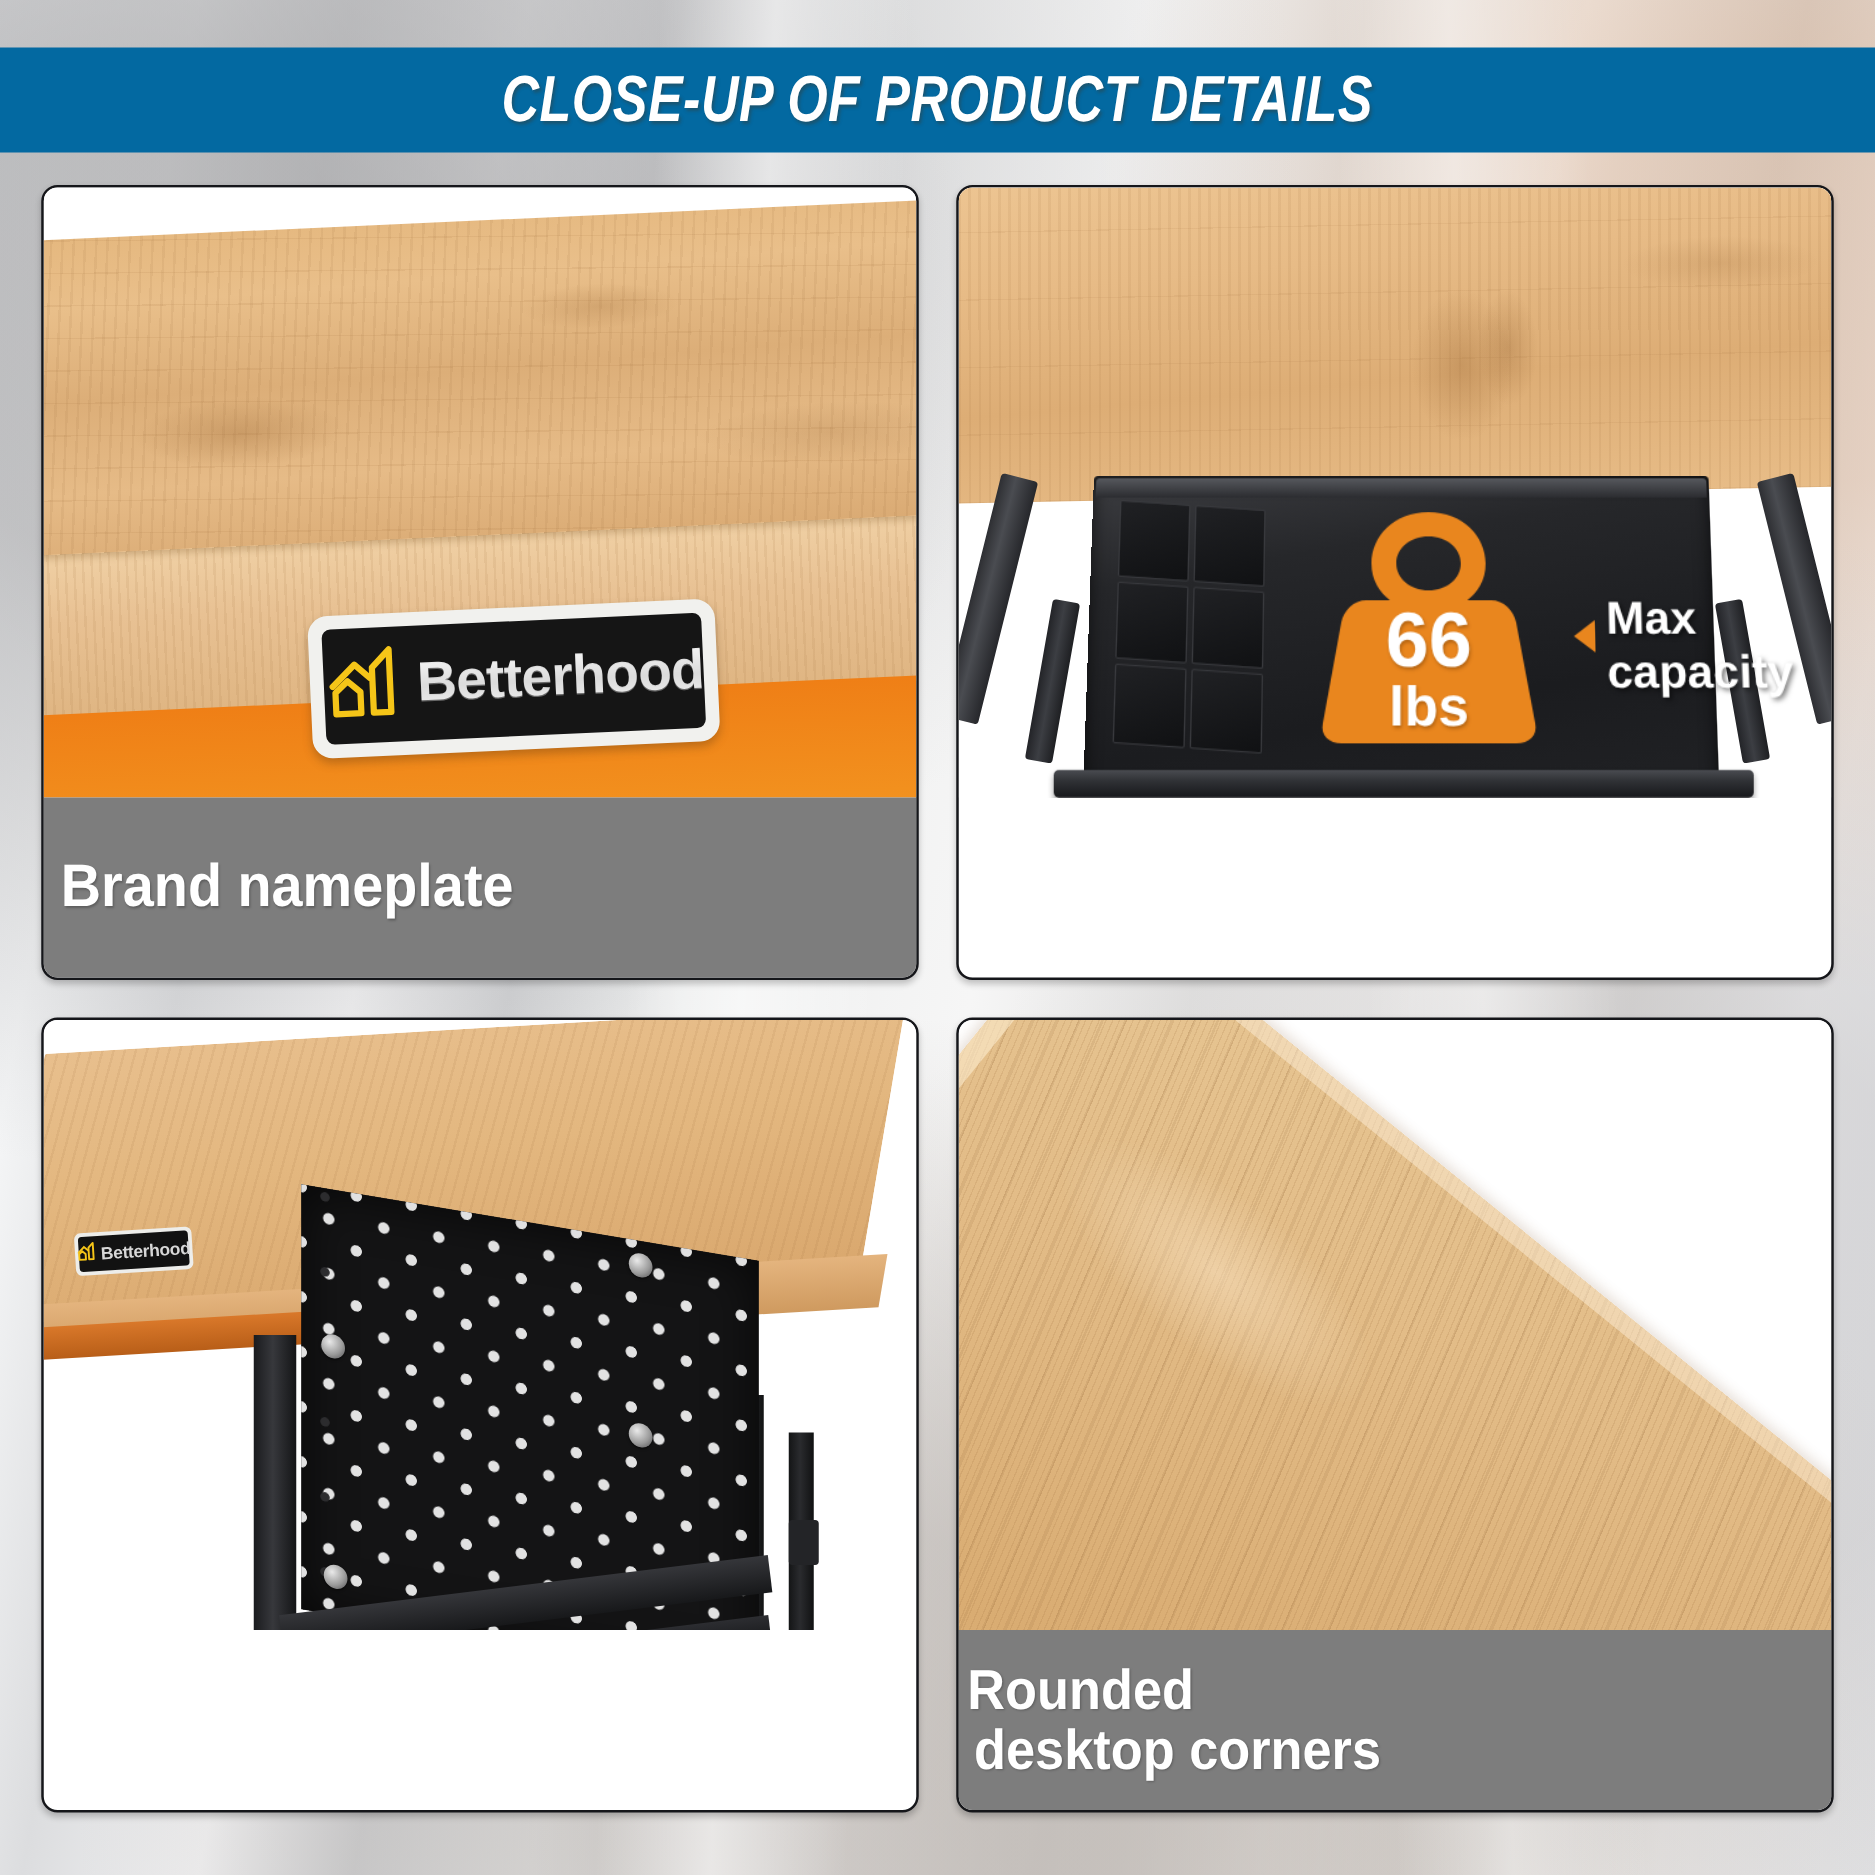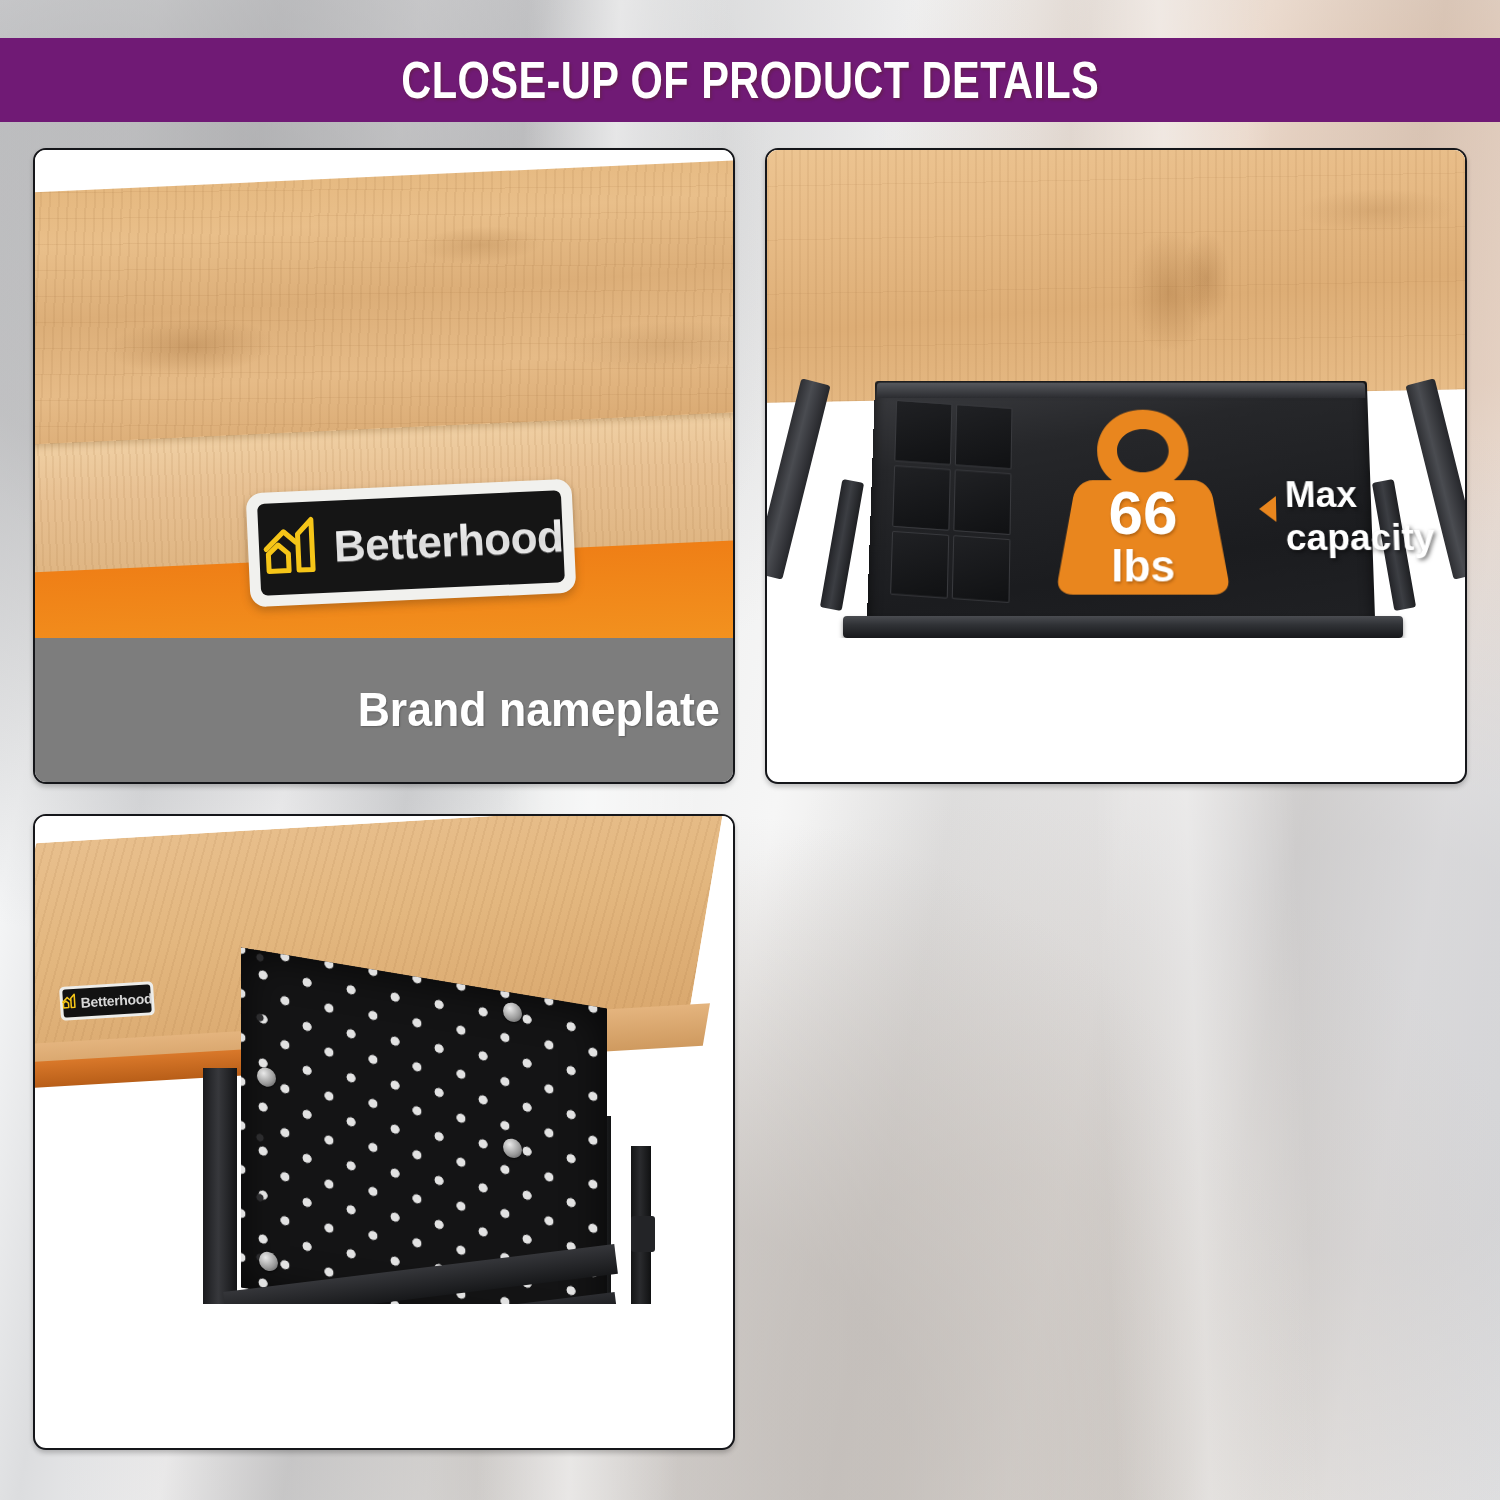--- a/index.html
+++ b/index.html
@@ -44,24 +44,25 @@
       linear-gradient(88deg, rgba(255,255,255,0) 72%, rgba(255,255,255,0.42) 78%, rgba(255,255,255,0) 85%);
   }
 
   
   .banner {
     position: absolute;
     left: 0;
     top: 38px;
     width: 1500px;
     height: 84px;
-    background: #701a75;
+    background: #0369a1;
     display: flex;
     align-items: center;
     justify-content: center;
+    font-style: italic;
   }
   .banner-title {
     color: #ffffff;
     font-size: 52px;
     font-weight: 700;
     letter-spacing: 0.5px;
     transform: scaleX(0.80);
     transform-origin: center;
     white-space: nowrap;
     text-shadow: 2px 2px 3px rgba(80,40,0,0.30);
@@ -94,21 +95,21 @@
     overflow: hidden;
     background: #ffffff;
   }
   .caption {
     position: absolute;
     left: 0; right: 0; bottom: 0;
     height: 144px;
     background: #7d7d7d;
     display: flex;
     flex-direction: column;
-    align-items: flex-end;
+    align-items: flex-start;
     justify-content: center;
     gap: 2px;
   }
   .caption-line {
     color: #ffffff;
     font-size: 48px;
     font-weight: 700;
     line-height: 1.03;
     white-space: nowrap;
     transform: scaleX(0.93);
@@ -597,15 +598,30 @@
           <div class="screw" style="left:262px; top:146px;"></div>
           <div class="screw" style="left:18px; top:300px;"></div>
         </div>
 
         <div class="p3-brace"></div>
         <div class="p3-brace2"></div>
         <div class="p3-foot"></div>
       </div>
     </div>
 
+    <div class="panel">
+      <div class="photo">
+        <div class="glow-wrap">
+          <div class="glow g1"></div>
+          <div class="glow g2"></div>
+        </div>
+        <div class="p4-darkfoot"></div>
+        <div class="p4-slab"></div>
+        <div class="p4-bevel"></div>
+      </div>
+      <div class="caption two-line">
+        <div class="caption-line">Rounded</div>
+        <div class="caption-line">desktop corners</div>
+      </div>
+    </div>
 
   </div>
 </div>
 
 </body></html>

